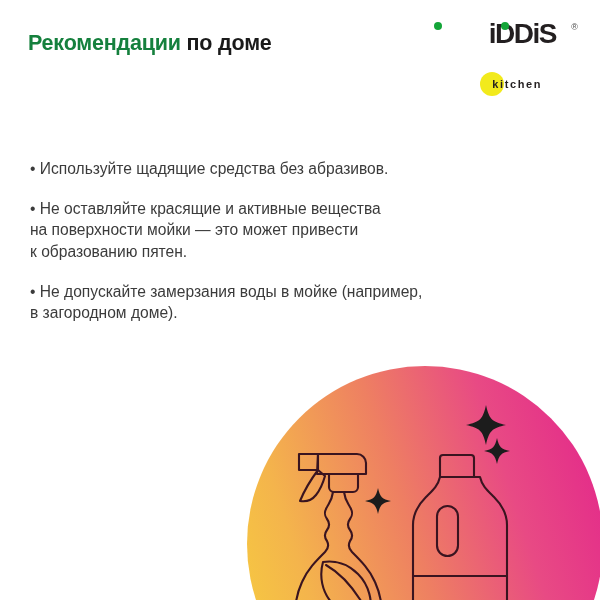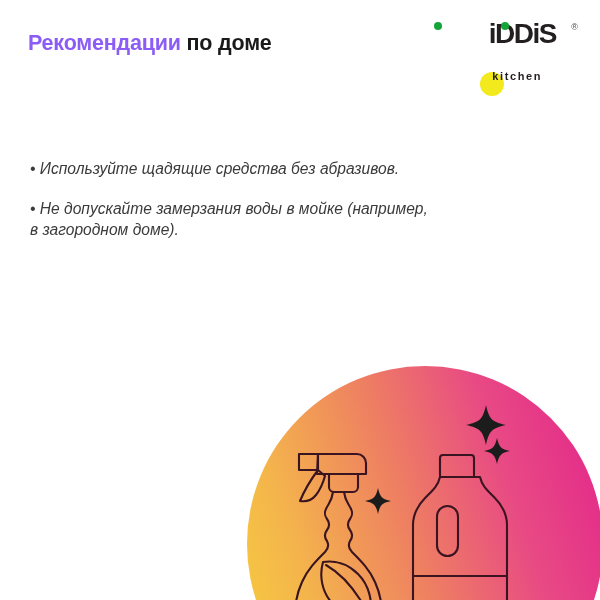--- a/index.html
+++ b/index.html
@@ -31,21 +31,21 @@
   .page-title {
     position: absolute;
     left: 28px;
     top: 33px;
     font-size: 21.5px;
     font-weight: bold;
     letter-spacing: -0.2px;
     white-space: nowrap;
     line-height: 1;
   }
-  .title-accent { color: #8b5cf6; }
+  .title-accent { color: #15803d; }
   .title-plain  { color: #1a1a1a; }
 
   
   .logo {
     position: absolute;
     right: 22px;
     top: 20px;
     width: 150px;
     height: 78px;
   }
@@ -76,20 +76,21 @@
     font-size: 9px;
     color: #4a4a4a;
     line-height: 1;
   }
   .logo-sub {
     position: absolute;
     right: 36px;
     top: 51px;
     height: 26px;
     display: flex;
+    align-items: center;
   }
   .logo-sub-circle {
     position: absolute;
     left: -12px;
     top: 1px;
     width: 24px;
     height: 24px;
     border-radius: 50%;
     background: #F2EA1C;
   }
@@ -102,21 +103,20 @@
     line-height: 1;
     white-space: nowrap;
   }
 
   
   .body-copy {
     position: absolute;
     left: 30px;
     top: 158px;
     width: 510px;
-    font-style: italic;
   }
   .bullet {
     color: #3b3b3b;
     font-size: 15.6px;
     line-height: 1.36;
     margin: 0 0 19px 0;
     white-space: pre-line;
   }
   .bullet:last-child { margin-bottom: 0; }
 
@@ -158,20 +158,23 @@
       <div class="logo-sub">
         <span class="logo-sub-circle"></span>
         <span class="logo-sub-text">kitchen</span>
       </div>
     </div>
 
   </div>
 
   <div class="body-copy">
     <p class="bullet">• Используйте щадящие средства без абразивов.</p>
+    <p class="bullet">• Не оставляйте красящие и активные вещества
+на поверхности мойки — это может привести
+к образованию пятен.</p>
     <p class="bullet">• Не допускайте замерзания воды в мойке (например,
 в загородном доме).</p>
   </div>
 
   <div class="artwork">
     <div class="art-circle"></div>
     <svg class="art-svg" viewBox="0 0 356 356">
       <g fill="none" stroke="#3a1420" stroke-width="2.1" stroke-linejoin="round" stroke-linecap="round">
 
         <g>

